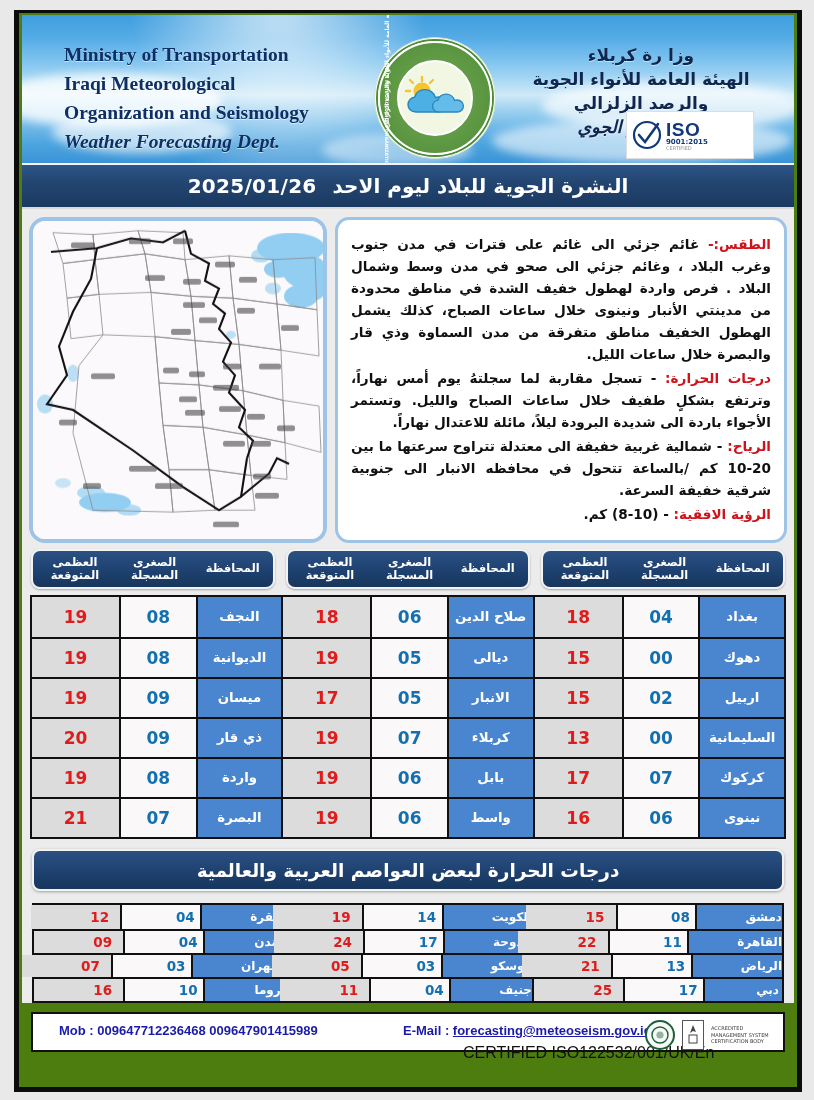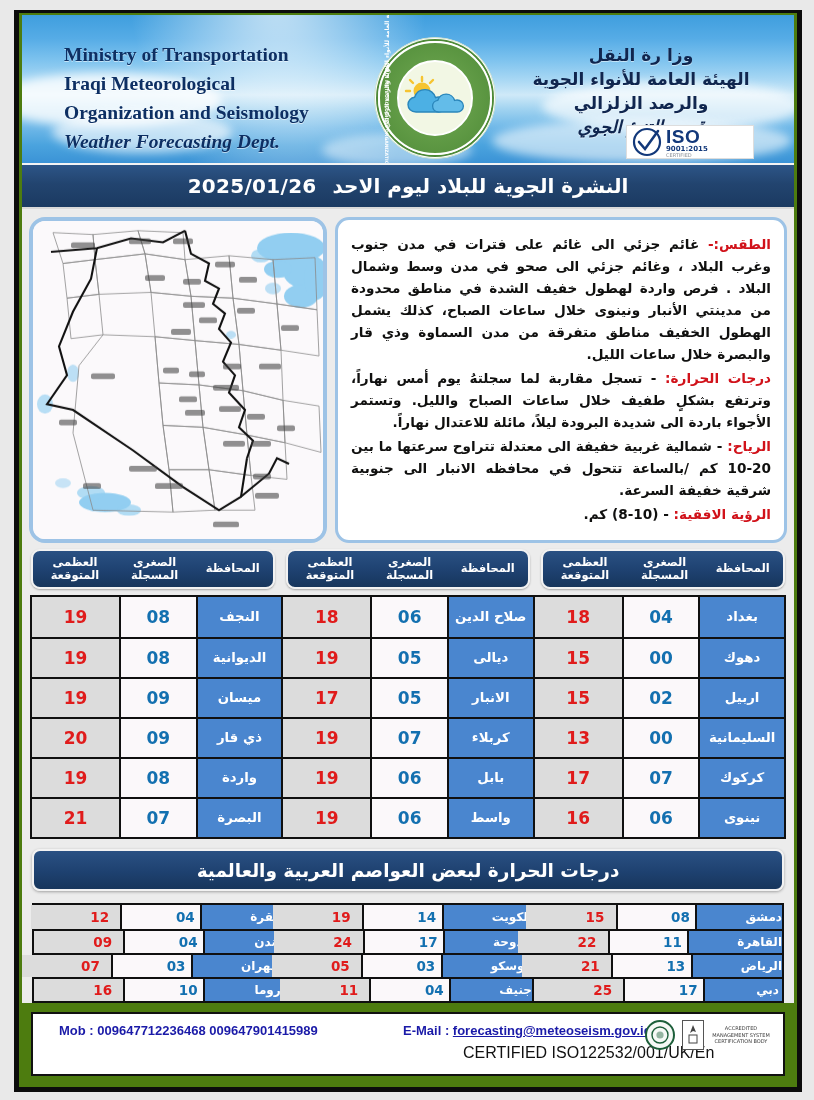--- a/index.html
+++ b/index.html
@@ -105,21 +105,21 @@
   }
   .logo-ring-text span {
     position: absolute; left: 50%; top: 50%;
     transform-origin: 0 0;
     white-space: nowrap;
   }
 
   
   .iso-badge {
     position: absolute; right: 40px; bottom: 4px;
-    width: 128px; height: 34px;
+    width: 128px; height: 48px;
     background: #ffffff;
     border: 1px solid #dddddd;
     display: flex; align-items: center;
   }
   .iso-check {
     width: 34px; height: 30px; margin-left: 3px;
     display: flex; align-items: center; justify-content: center;
   }
   .iso-txt { line-height: 1; padding-left: 2px; }
   .iso-txt .big {
@@ -291,23 +291,23 @@
   .ccell.max {
     flex: 0 0 36%;
     background: #dcdcdc; color: #e01b1b; font-size: 13.5px;
   }
 
   
   .footer {
     margin: 9px 9px 0 9px;
     background: #ffffff;
     border: 2px solid #111111;
-    height: 64px;
+    height: 40px;
     position: relative;
-    display: flex; align-items: center; text-align: center;
+    display: flex; align-items: center;
   }
   .foot-mob {
     position: absolute; left: 26px; top: 9px;
     color: #1a1aa8; font-weight: bold; font-size: 13px;
     font-family: "Liberation Sans", sans-serif;
   }
   .foot-email {
     position: absolute; left: 370px; top: 9px;
     color: #1a1aa8; font-weight: bold; font-size: 13px;
     font-family: "Liberation Sans", sans-serif;
@@ -351,21 +351,21 @@
     <div class="cloud" style="width:150px;height:34px;left:300px;top:118px;opacity:.6;"></div>
 
     <div class="banner-en">
       <div>Ministry of Transportation</div>
       <div>Iraqi Meteorological</div>
       <div>Organization and Seismology</div>
       <div class="ital">Weather Forecasting Dept.</div>
     </div>
 
     <div class="banner-ar">
-      <div>وزا رة النقل</div>
+      <div>وزا رة كربلاء</div>
       <div>الهيئة العامة للأنواء الجوية</div>
       <div>والرصد الزلزالي</div>
       <div class="ital">قسم التنبؤ الجوي</div>
     </div>
 
     <div class="logo">
       <div class="logo-ring">
         <div class="logo-inner">
           <svg width="70" height="48" viewBox="0 0 70 48">
             <circle cx="22" cy="17" r="8.5" fill="#f6c430"></circle>

